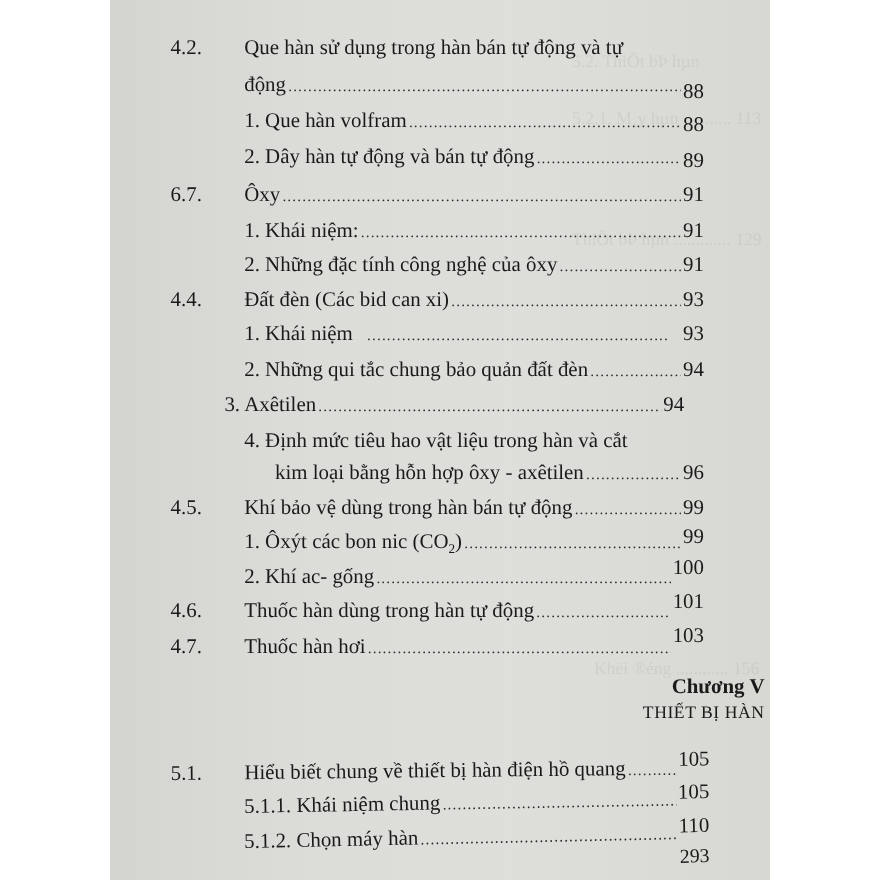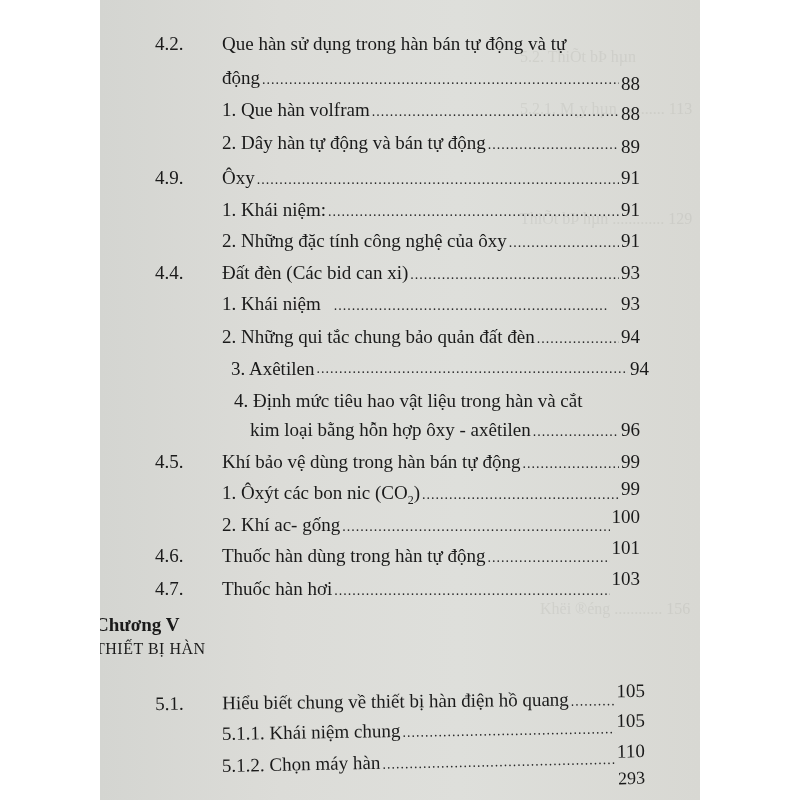--- a/index.html
+++ b/index.html
@@ -51,21 +51,21 @@
       content: "....................................................................................................................................................................................................";
     }
     .entry .page-num {
       flex: 0 0 auto;
       text-align: right;
     }
     .chapter-title {
       position: absolute;
       left: 0;
       width: 600px;
-      text-align: left;
+      text-align: right;
       font-size: 19px;
     }
     .chapter-title.bold { font-weight: bold; }
     .folio {
       position: absolute;
       font-size: 18px;
     }
     .ghost {
       position: absolute;
       color: rgba(120,120,115,0.12);
@@ -97,21 +97,21 @@
     <span class="dots"></span>
     <span class="page-num" style="position:relative; top:4px;">88</span>
   </div>
   <div class="row entry" style="top:132px; left:122px; width:418px;">
     <span class="label">2.  Dây hàn tự động và bán tự động</span>
     <span class="dots"></span>
     <span class="page-num" style="position:relative; top:4px;">89</span>
   </div>
 
   <div class="row" style="top:167px; left:55px; width:485px;">
-    <span class="num">4.9.</span>
+    <span class="num">6.7.</span>
     <div class="entry" style="left:67px; width:418px;">
       <span class="label">Ôxy</span>
       <span class="dots"></span>
       <span class="page-num">91</span>
     </div>
   </div>
   <div class="row entry" style="top:199px; left:122px; width:418px;">
     <span class="label">1.  Khái niệm:</span>
     <span class="dots"></span>
     <span class="page-num">91</span>
@@ -133,26 +133,26 @@
   <div class="row entry" style="top:293px; left:122px; width:418px;gap:11px;">
     <span class="label">1.  Khái niệm</span>
     <span class="dots"></span>
     <span class="page-num">93</span>
   </div>
   <div class="row entry" style="top:326px; left:122px; width:418px;">
     <span class="label">2.  Những qui tắc chung bảo quản đất đèn</span>
     <span class="dots"></span>
     <span class="page-num">94</span>
   </div>
-  <div class="row entry" style="top:358px; left:131px; width:418px;align-items:flex-end;">
+  <div class="row entry" style="top:358px; left:104px; width:418px;">
     <span class="label">3.  Axêtilen</span>
     <span class="dots"></span>
     <span class="page-num">94</span>
   </div>
-  <div class="row" style="top:390px; left:122px; width:418px;margin-left:12px;">
+  <div class="row" style="top:390px; left:122px; width:418px;">
     <span>4.  Định mức tiêu hao vật liệu trong hàn và cắt</span>
   </div>
   <div class="row entry" style="top:419px; left:150px; width:390px;">
     <span class="label">kim loại bằng hỗn hợp ôxy - axêtilen</span>
     <span class="dots"></span>
     <span class="page-num">96</span>
   </div>
 
   <div class="row" style="top:451px; left:55px; width:485px;">
     <span class="num">4.5.</span>

